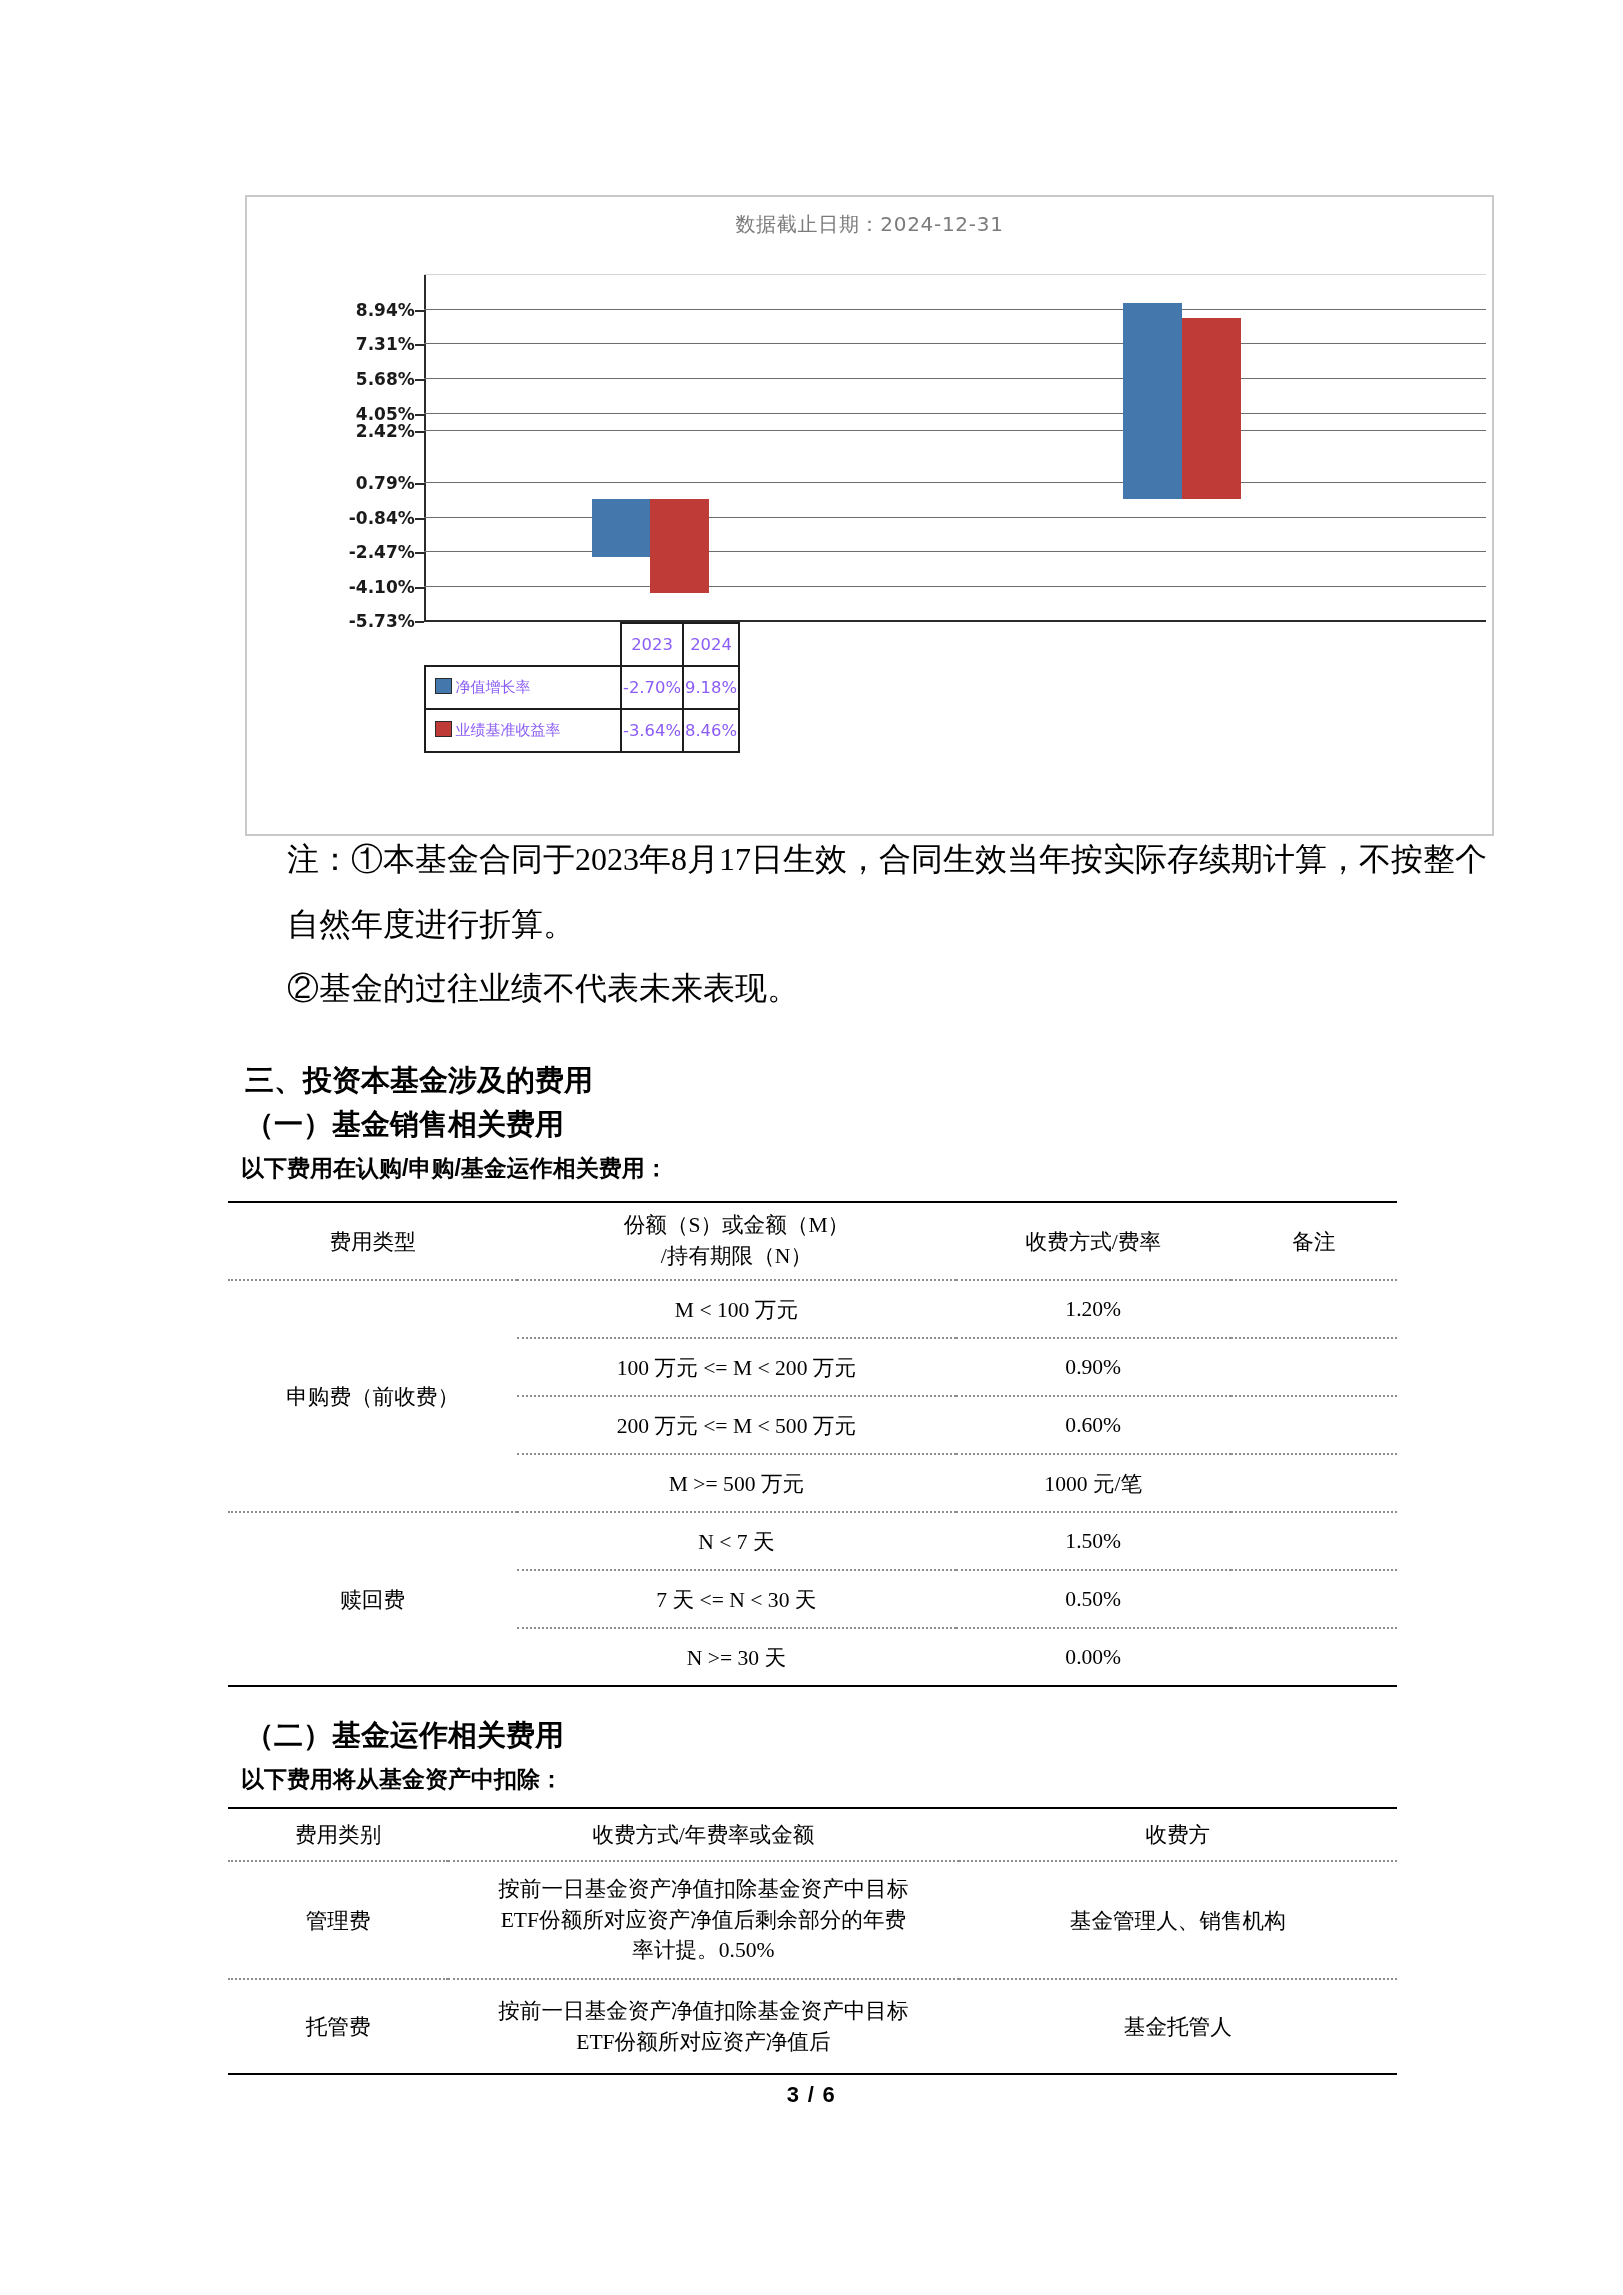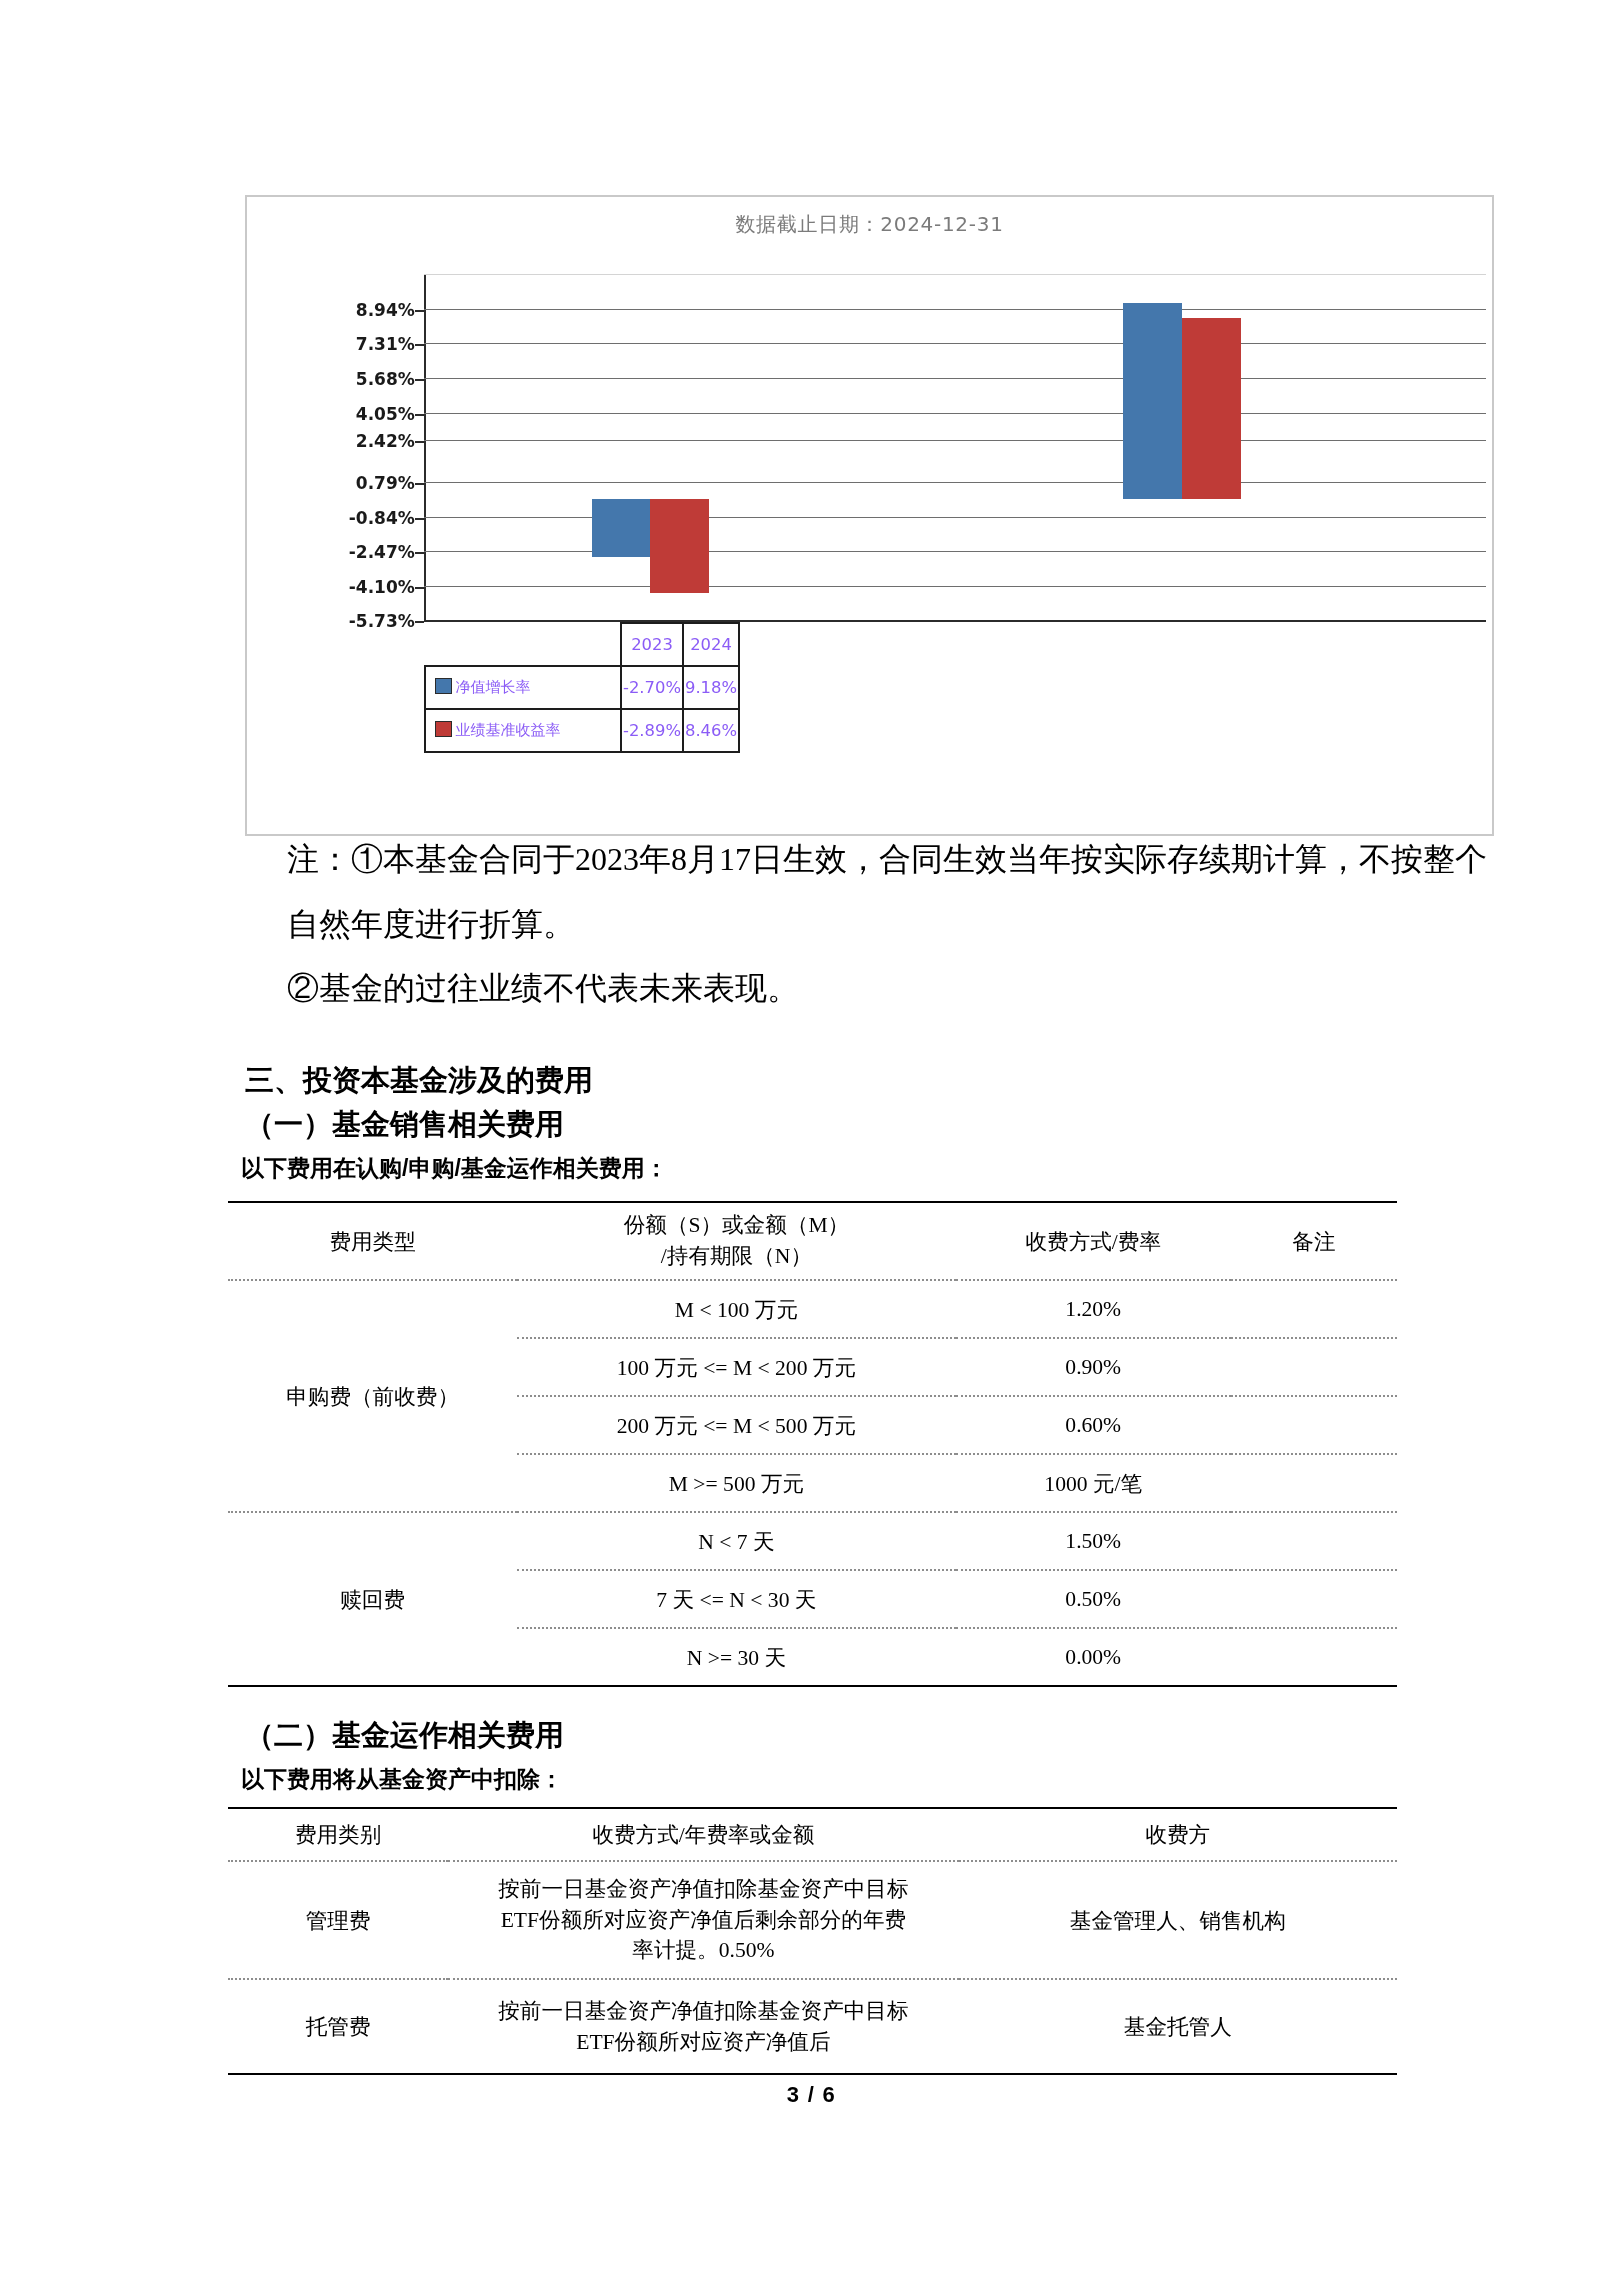--- a/index.html
+++ b/index.html
@@ -176,21 +176,21 @@
         <span class="tick-label">7.31%</span>
       </div>
       <div class="gridline" style="top:104px;">
         <span class="tick-mark"></span>
         <span class="tick-label">5.68%</span>
       </div>
       <div class="gridline" style="top:139px;">
         <span class="tick-mark"></span>
         <span class="tick-label">4.05%</span>
       </div>
-      <div class="gridline" style="top:166px;text-align:center;">
+      <div class="gridline" style="top:156px;text-align:center;">
         <span class="tick-mark"></span>
         <span class="tick-label">2.42%</span>
       </div>
       <div class="gridline" style="top:208px;">
         <span class="tick-mark"></span>
         <span class="tick-label">0.79%</span>
       </div>
       <div class="gridline" style="top:243px;">
         <span class="tick-mark"></span>
         <span class="tick-label">-0.84%</span>
@@ -227,21 +227,21 @@
           <td>2023</td>
           <td>2024</td>
         </tr>
         <tr>
           <td class="legend-cell"><span class="legend-swatch blue"></span><span>净值增长率</span></td>
           <td>-2.70%</td>
           <td>9.18%</td>
         </tr>
         <tr>
           <td class="legend-cell"><span class="legend-swatch red"></span><span>业绩基准收益率</span></td>
-          <td>-2.89%</td>
+          <td>-3.64%</td>
           <td>8.46%</td>
         </tr>
       </tbody>
     </table>
   </div>
 
   <div class="note-line" style="left:287px;top:843px;">注：①本基金合同于2023年8月17日生效，合同生效当年按实际存续期计算，不按整个</div>
   <div class="note-line" style="left:287px;top:908px;">自然年度进行折算。</div>
   <div class="note-line" style="left:287px;top:972px;">②基金的过往业绩不代表未来表现。</div>
 

